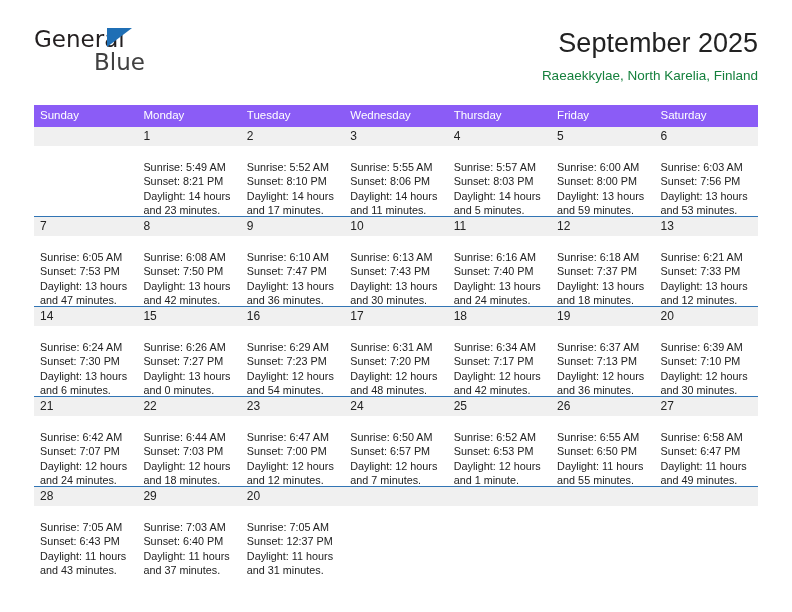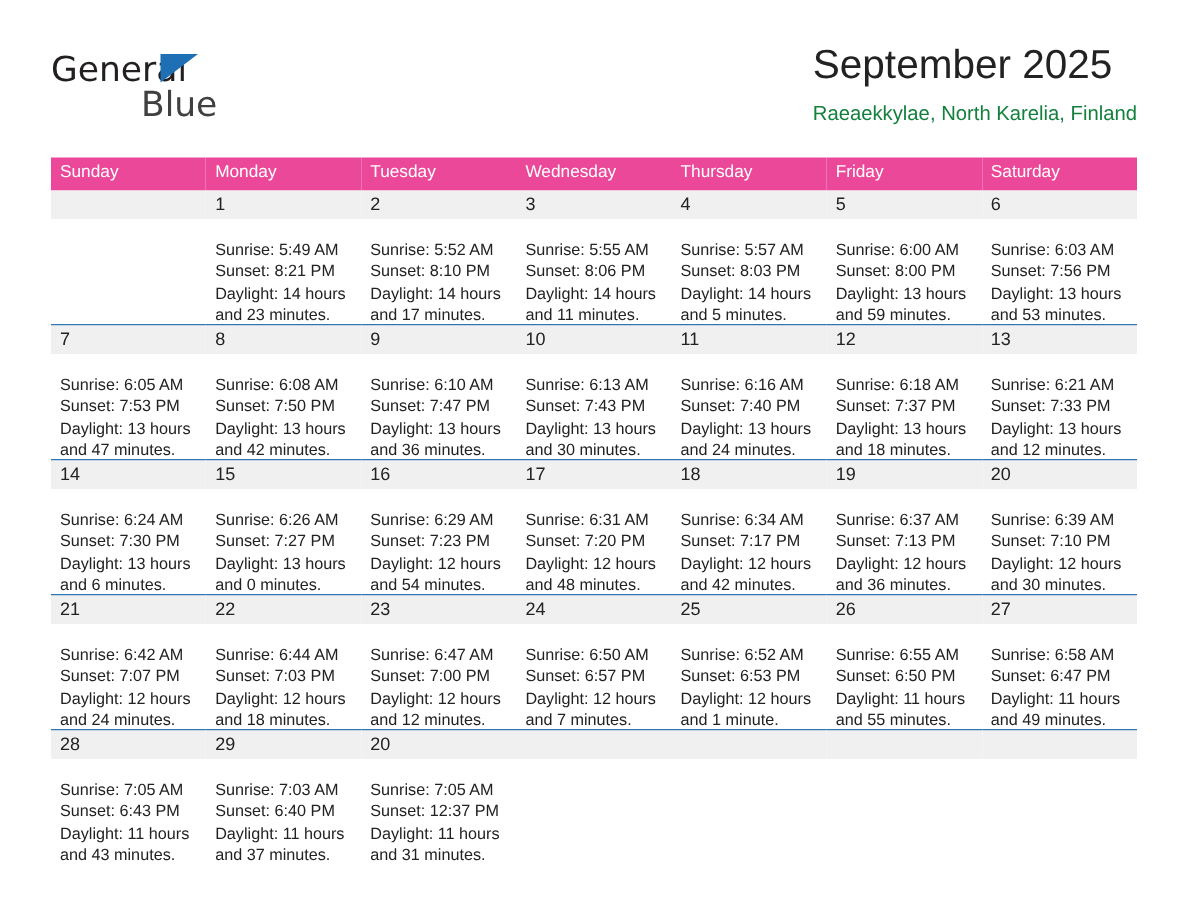--- a/index.html
+++ b/index.html
@@ -27,21 +27,21 @@
     position: absolute;
     left: 34px;
     top: 26px;
     right: 34px;
     height: 74px;
   }
 
   .logo {
     position: absolute;
     left: 0;
-    top: 8px;
+    top: 0;
     width: 170px;
     height: 52px;
   }
   .logo-general {
     position: absolute;
     left: 0;
     top: 0;
     font-size: 23px;
     letter-spacing: 0px;
     color: #231f20;
@@ -64,20 +64,21 @@
     font-size: 23px;
     color: #404040;
     line-height: 26px;
     font-family: "DejaVu Sans", sans-serif;
   }
 
   .title-block {
     position: absolute;
     right: 0;
     top: 0;
+    text-align: right;
   }
   .cal-title {
     font-size: 27px;
     color: #222222;
     line-height: 34px;
     white-space: nowrap;
   }
   .cal-subtitle {
     font-size: 13.5px;
     color: #15803d;
@@ -91,21 +92,21 @@
     position: absolute;
     left: 34px;
     top: 105px;
     width: 724px;
     border-collapse: collapse;
     table-layout: fixed;
   }
   .calendar col { width: 103.43px; }
 
   thead th {
-    background: #ec4899;
+    background: #8b5cf6;
     color: #ffffff;
     font-size: 11.5px;
     font-weight: normal;
     text-align: left;
     padding: 4px 0 5px 6px;
     height: 12px;
     line-height: 13px;
   }
 
   tbody tr.week-row > td {

